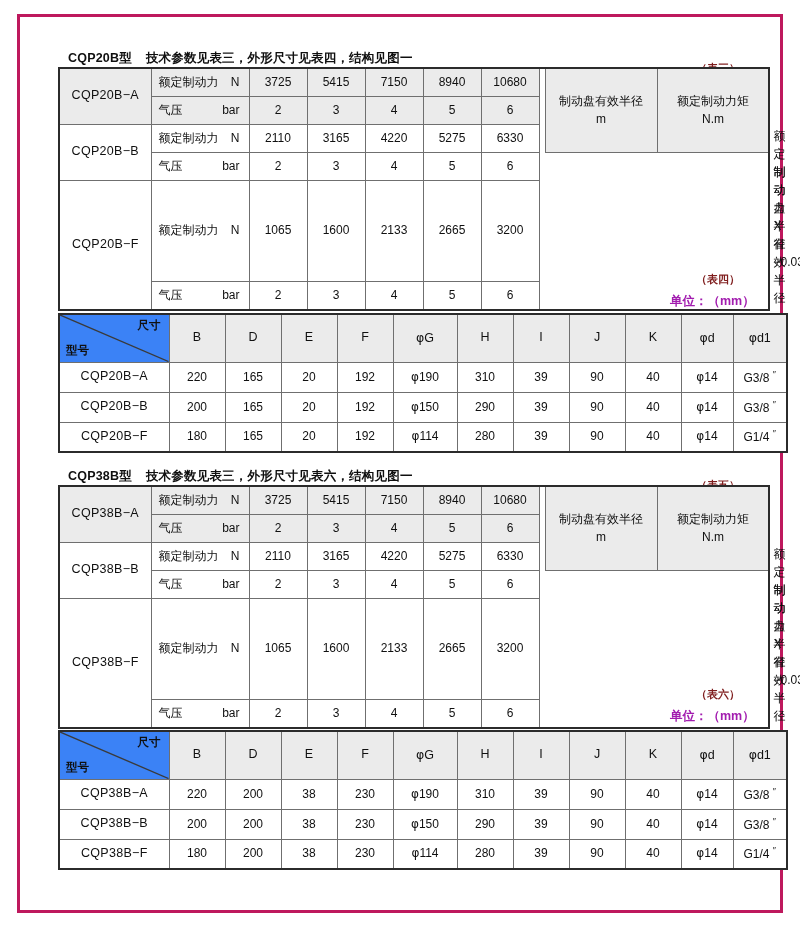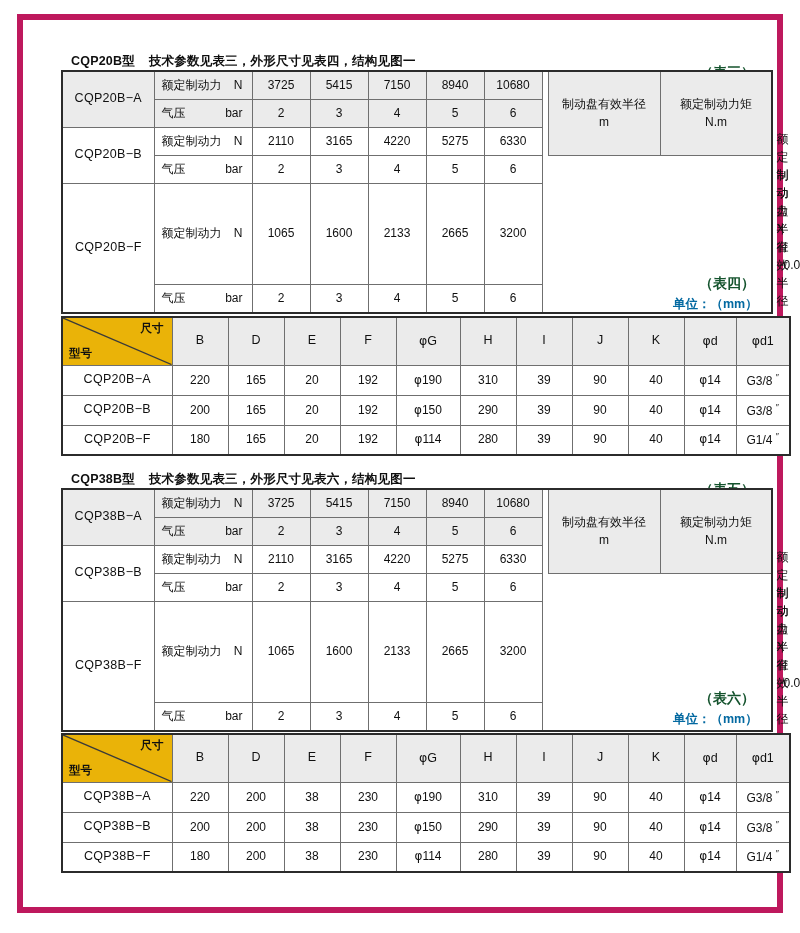--- a/index.html
+++ b/index.html
@@ -15,21 +15,21 @@
     position: relative;
     overflow: hidden;
   }
 
   #page {
     position: absolute;
     left: 17px;
     top: 14px;
     width: 766px;
     height: 899px;
-    border: 6px solid #be185d;
+    border: 3px solid #be185d;
     box-sizing: border-box;
     background: #ffffff;
   }
 
   .inner {
     position: absolute;
     left: 0; top: 0;
     width: 100%;
     height: 100%;
   }
@@ -40,31 +40,31 @@
     font-size: 12.5px;
     font-weight: bold;
     letter-spacing: .2px;
     white-space: nowrap;
     color: #0f0f0f;
   }
   .sec-head .model { margin-right: 14px; }
 
   .tbl-caption {
     position: absolute;
-    font-size: 14px;
+    font-size: 11px;
     font-weight: bold;
     white-space: nowrap;
-    color: #14532d;
+    color: #7f1d1d;
   }
   .unit-caption {
     position: absolute;
     font-size: 12.5px;
     font-weight: bold;
     white-space: nowrap;
-    color: #0369a1;
+    color: #a21caf;
   }
 
   
   .tech-table, .dim-table {
     position: absolute;
     border-collapse: collapse;
     table-layout: fixed;
     border: 2px solid #2b2b2b;
     background: #ffffff;
   }
@@ -108,21 +108,21 @@
     font-size: 12px;
     padding: 2px 4px;
     line-height: 1.5;
   }
 
   
   .dim-table .hdr { background: #ebebeb; font-size: 12.5px; font-weight: normal; }
   .dim-table .rowlabel { font-size: 12.5px; letter-spacing: .3px; }
   .dim-table .corner {
     position: relative;
-    background: #eab308;
+    background: #3b82f6;
     padding: 16px;
     overflow: hidden;
   }
   .corner svg {
     position: absolute;
     left: 0; top: 0;
     width: 100%;
     height: 100%;
     display: block;
   }

